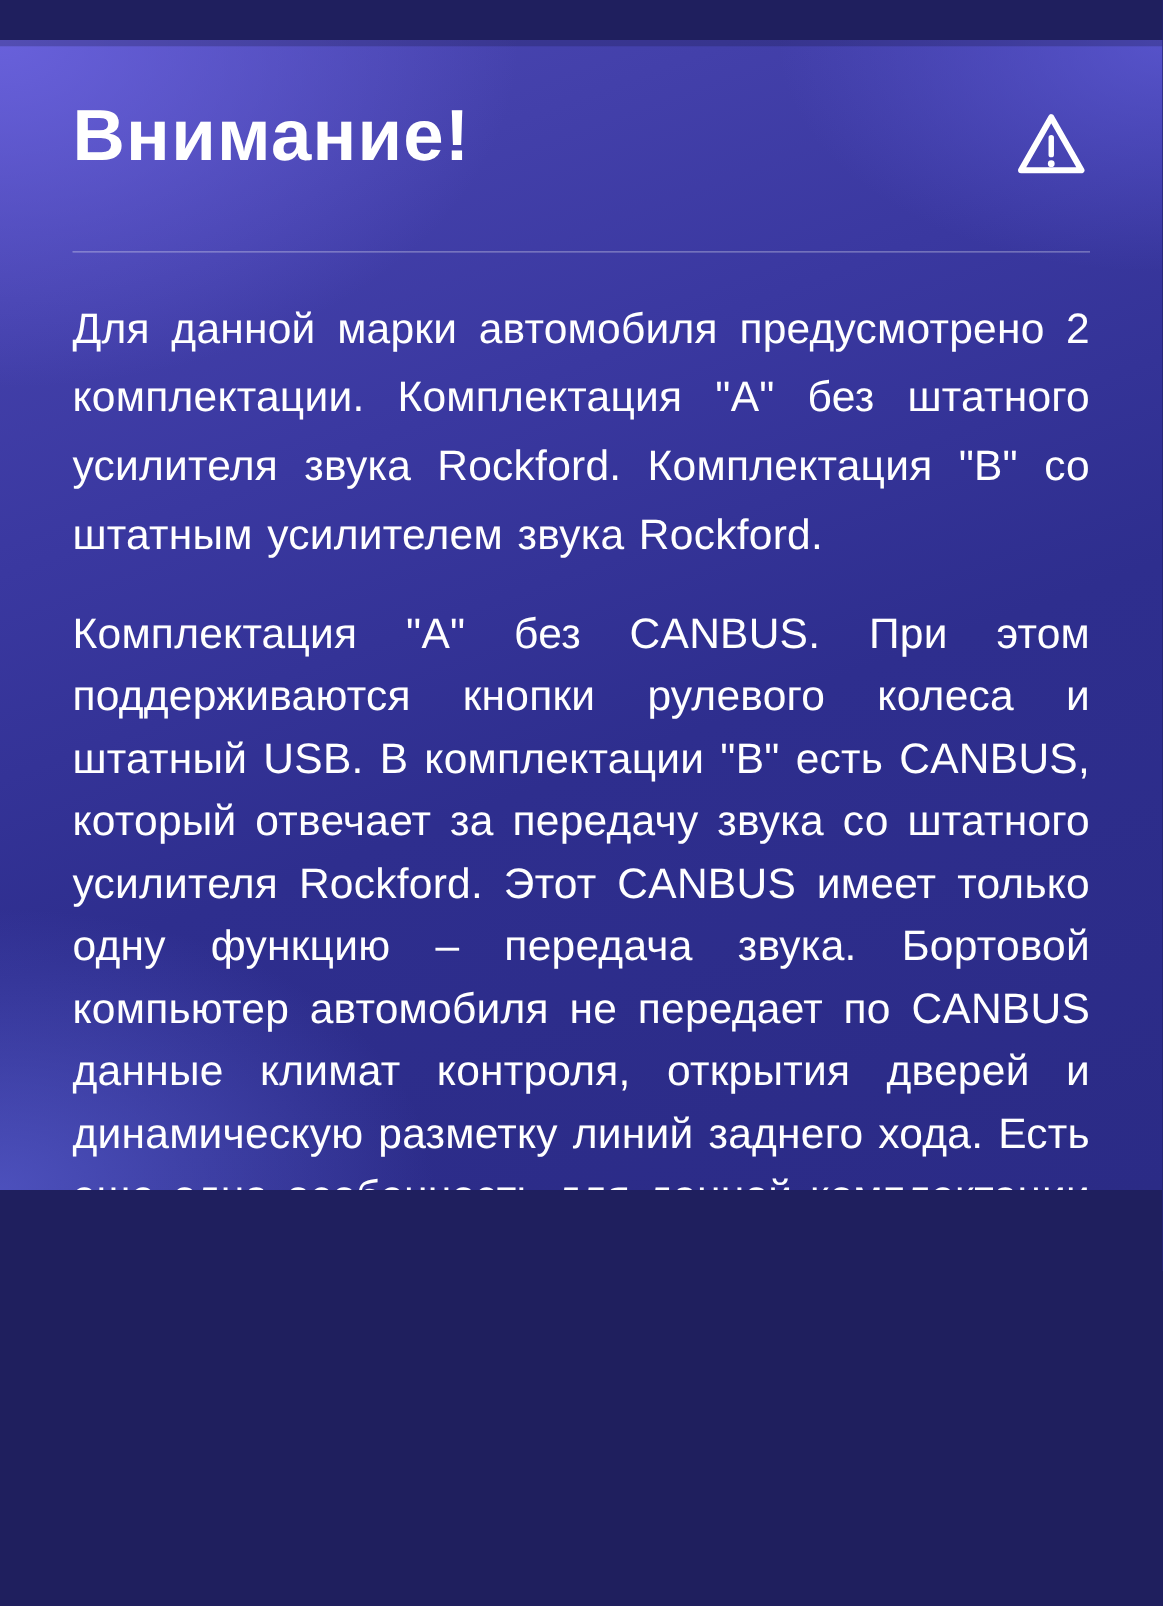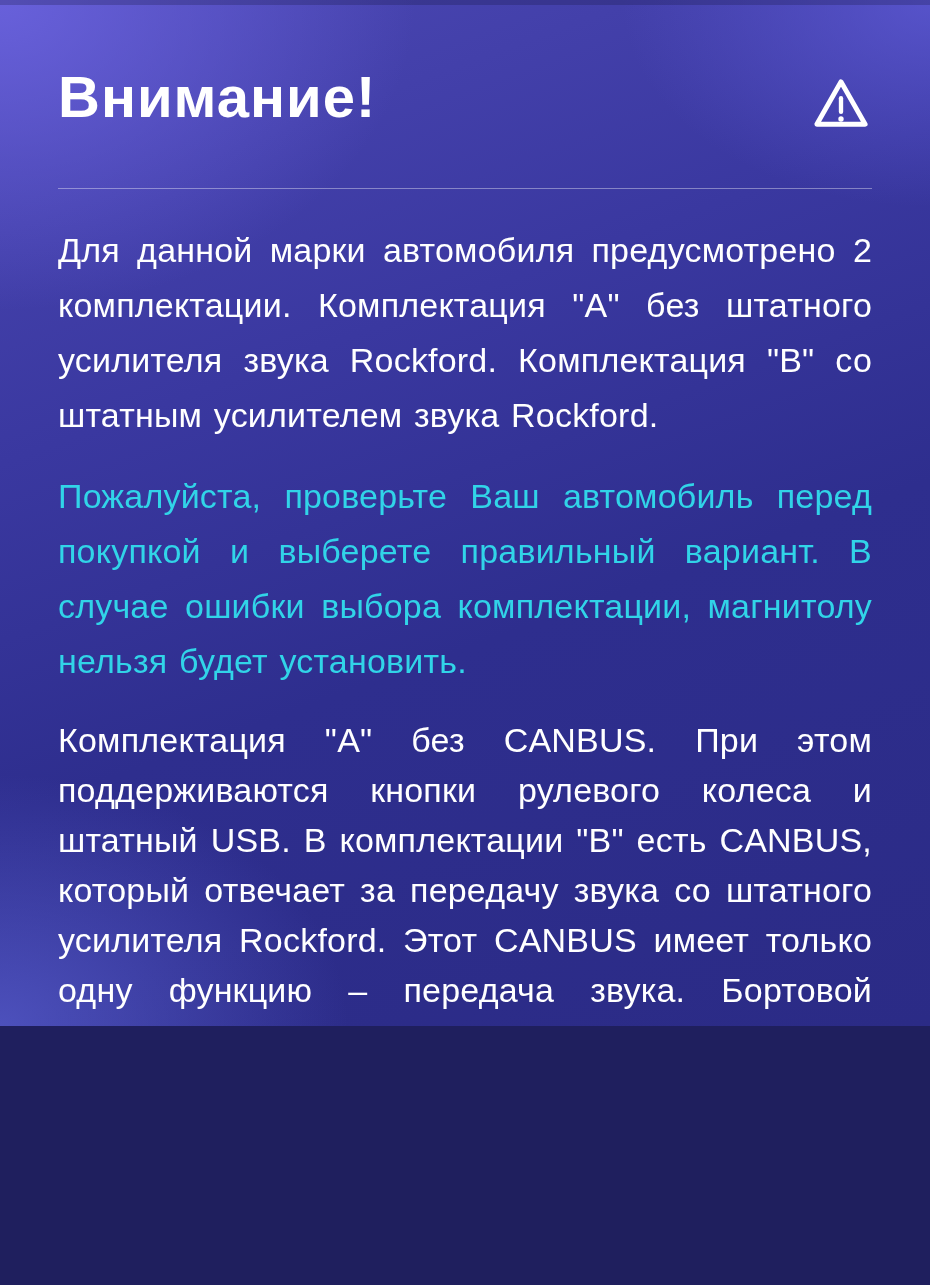--- a/index.html
+++ b/index.html
@@ -3,31 +3,32 @@
 <meta charset="utf-8">
 <style>
   html, body {
     margin: 0;
     padding: 0;
     background: #1f1f5e;
   }
   .page {
     position: relative;
     width: 930px;
-    height: 1026px;
+    height: 920px;
     box-sizing: border-box;
-    padding: 60px 58px 40px 58px;
+    padding: 40px 58px 40px 58px;
     overflow: hidden;
     font-family: "Liberation Sans", sans-serif;
     background-color: #2b2b86;
     background-image:
       radial-gradient(ellipse 62% 42% at 0% 0%,   rgba(108,100,224,0.88), rgba(108,100,224,0) 72%),
       radial-gradient(ellipse 46% 28% at 100% 0%, rgba(96, 92,216,0.72), rgba(96, 92,216,0) 72%),
       radial-gradient(ellipse 52% 34% at 0% 100%, rgba(96,102,218,0.62), rgba(96,102,218,0) 72%),
       linear-gradient(160deg, #4c48b4 0%, #3a38a0 34%, #2e2e8e 60%, #2b2b86 100%);
+    margin-top: 32px;
   }
   .page::before {
     
     content: "";
     position: absolute;
     left: 0; top: 0; right: 0;
     height: 5px;
     background: rgba(20,20,60,0.25);
     pointer-events: none;
   }
@@ -86,17 +87,16 @@
         <line x1="32" y1="25" x2="32" y2="39" stroke="#ffffff" stroke-width="4.5" stroke-linecap="round"></line>
         <circle cx="32" cy="46.5" r="2.8" fill="#ffffff"></circle>
       </svg>
     </span>
   </header>
 
   <div class="divider"></div>
 
   <p class="para">Для данной марки автомобиля предусмотрено 2 комплектации. Комплектация "А" без штатного усилителя звука Rockford. Комплектация "В" со штатным усилителем звука Rockford.</p>
 
-  <p class="para accent">Пожалуйста, проверьте Ваш автомобиль перед покупкой и выберете правильный вариант. В случае ошибки выбора комплектации, магнитолу нельзя будет установить.</p>
 
   <p class="para tight">Комплектация "А" без CANBUS. При этом поддерживаются кнопки рулевого колеса и штатный USB. В комплектации "В" есть CANBUS, который отвечает за передачу звука со штатного усилителя Rockford. Этот CANBUS имеет только одну функцию – передача звука. Бортовой компьютер автомобиля не передает по CANBUS данные климат контроля, открытия дверей и динамическую разметку линий заднего хода. Есть еще одна особенность для данной комплектации автомобиля. Поскольку для аудиовхода усилителя требуется только два канала, четыре линий динамиков головного устройства также используют два канала. Поэтому левые и правые задние динамики не могут настраиваться в звуковом поле эквалайзера.</p>
 
 </div>
 
 </body></html>

